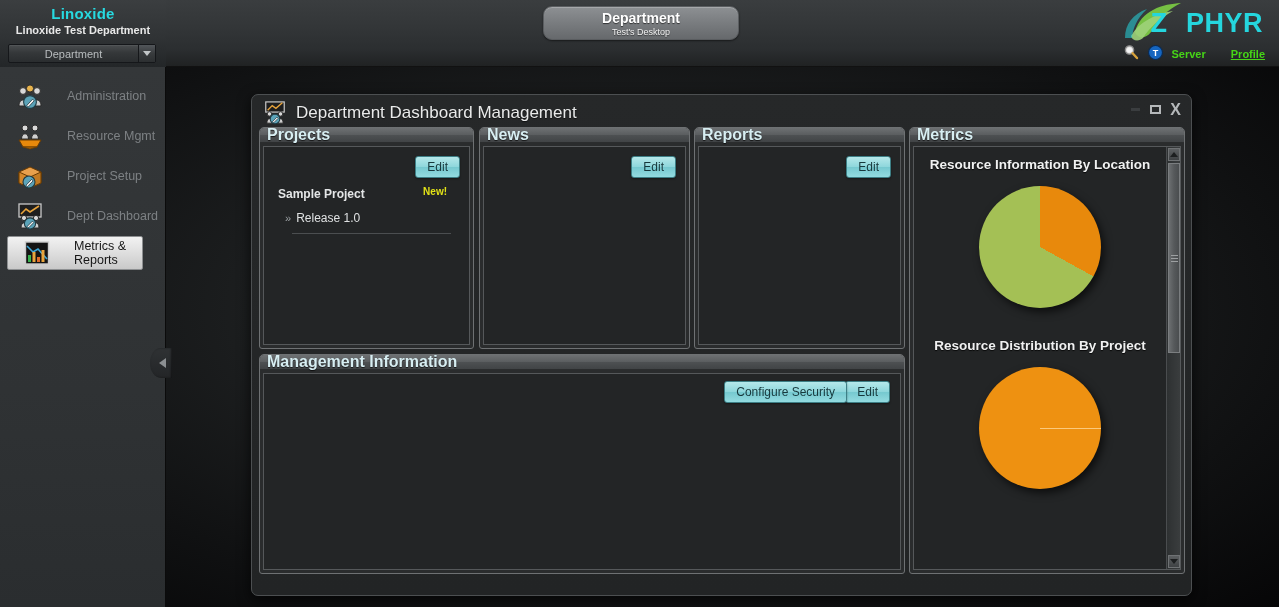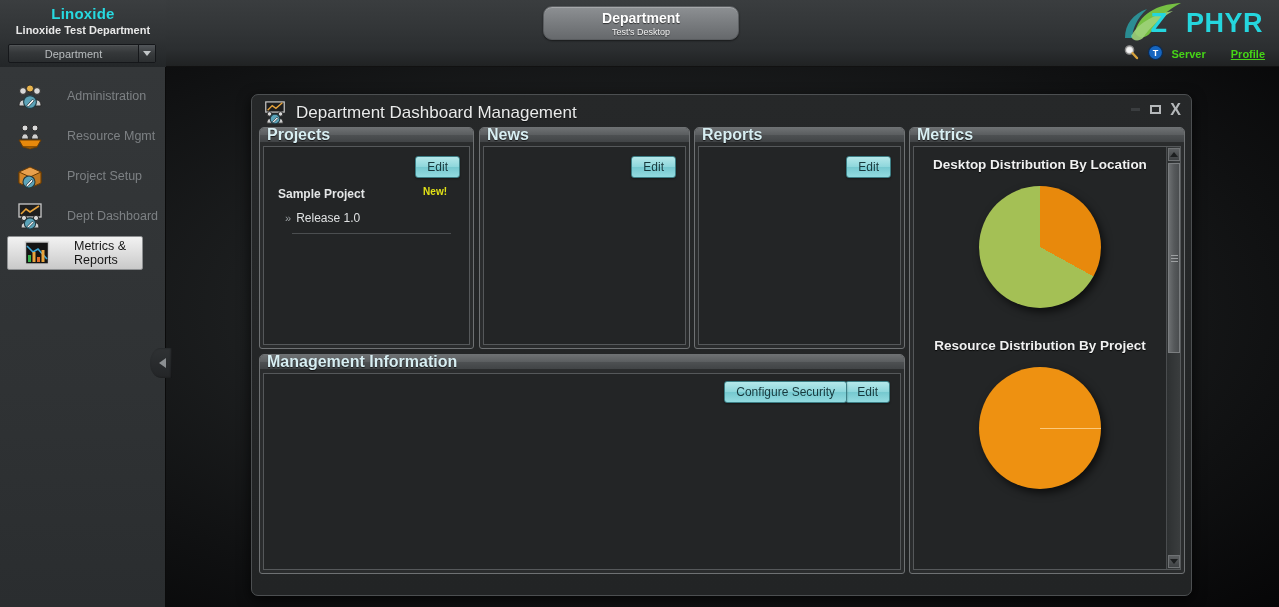--- a/index.html
+++ b/index.html
@@ -445,21 +445,21 @@
 
         <div class="panel" style="left:650px; top:0px; width:276px; height:447px;">
           <div class="panel-head">
             <span class="panel-head-text">Metrics</span>
           </div>
           <div class="panel-inner">
 
             <div class="metrics-scroll-area">
 
               <div class="chart-block" style="padding-top:10px;">
-                <div class="chart-title">Desktop Distribution By Location</div>
+                <div class="chart-title">Resource Information By Location</div>
                 <div class="pie-holder">
                   <div class="pie" id="pie1" style="width: 122px; height: 122px; background: conic-gradient(rgb(232, 137, 12) 0deg, rgb(232, 137, 12) 118.8deg, rgb(164, 192, 85) 118.8deg, rgb(164, 192, 85) 360deg);"></div>
                 </div>
               </div>
 
               <div class="chart-block" style="padding-top:30px;">
                 <div class="chart-title">Resource Distribution By Project</div>
                 <div class="pie-holder">
                   <div class="pie" id="pie2" style="width: 122px; height: 122px; background: rgb(238, 145, 17); position: relative;">
                       <div style="position: absolute; left: 50%; top: 50%; width: 50%; height: 1px; background: rgba(255, 220, 160, 0.75);"></div>

